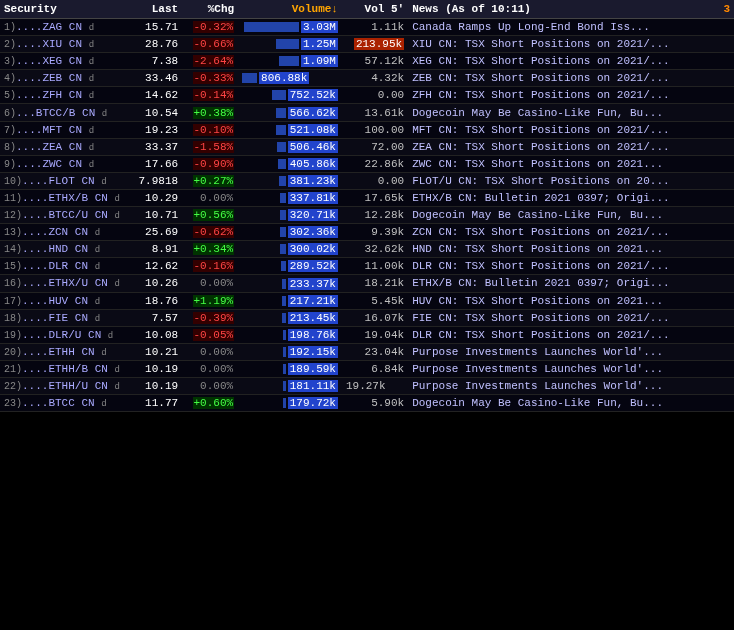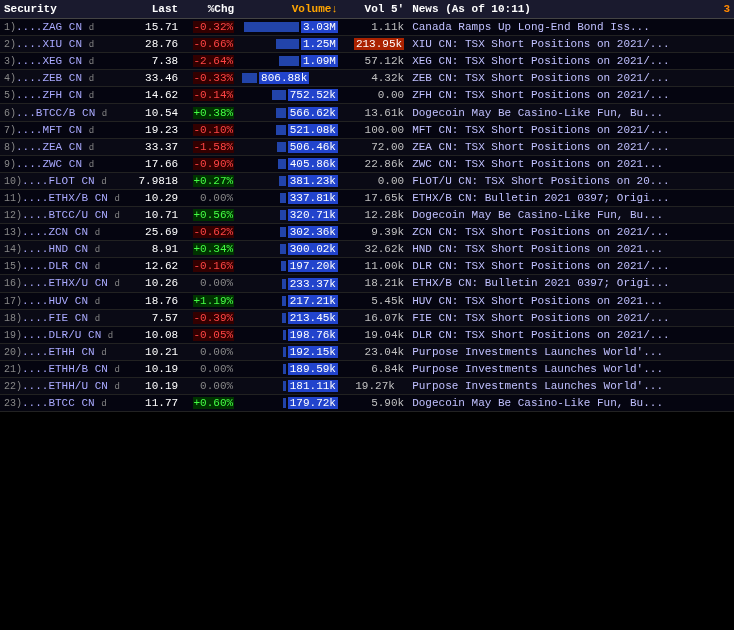--- a/index.html
+++ b/index.html
@@ -243,21 +243,21 @@
           <td class="col-last">8.91</td>
           <td class="col-pctchg"><span class="pos" style="background:#003300;padding:0 1px;">+0.34%</span></td>
           <td class="vol-bar-cell" style="text-align: right;"><span class="vol-bar" style="width:6px;"></span><span class="vol-text highlight-vol">300.02k</span></td>
           <td class="col-vol5" style="text-align: right;">32.62k</td>
           <td class="col-news" style="max-width: 320px; overflow: hidden; text-overflow: ellipsis;">HND CN: TSX Short Positions on 2021...</td>
         </tr>
         <tr>
           <td class="col-security"><span class="row-num">15)</span><span class="security-name">....DLR CN</span> <span class="d-badge">d</span></td>
           <td class="col-last">12.62</td>
           <td class="col-pctchg"><span class="neg" style="background:#330000;padding:0 1px;">-0.16%</span></td>
-          <td class="vol-bar-cell" style="text-align: right;"><span class="vol-bar" style="width:5px;"></span><span class="vol-text highlight-vol">197.20k</span></td>
+          <td class="vol-bar-cell" style="text-align: right;"><span class="vol-bar" style="width:5px;"></span><span class="vol-text highlight-vol">289.52k</span></td>
           <td class="col-vol5" style="text-align: right;">11.00k</td>
           <td class="col-news" style="max-width: 320px; overflow: hidden; text-overflow: ellipsis;">DLR CN: TSX Short Positions on 2021/...</td>
         </tr>
         <tr>
           <td class="col-security"><span class="row-num">16)</span><span class="security-name">....ETHX/U CN</span> <span class="d-badge">d</span></td>
           <td class="col-last">10.26</td>
           <td class="col-pctchg"><span class="zero" style="background:transparent;padding:0 1px;">0.00%</span></td>
           <td class="vol-bar-cell" style="text-align: right;"><span class="vol-bar" style="width:4px;"></span><span class="vol-text highlight-vol">233.37k</span></td>
           <td class="col-vol5" style="text-align: right;">18.21k</td>
           <td class="col-news" style="max-width: 320px; overflow: hidden; text-overflow: ellipsis;">ETHX/B CN: Bulletin 2021 0397; Origi...</td>
@@ -300,21 +300,21 @@
           <td class="col-pctchg"><span class="zero" style="background:transparent;padding:0 1px;">0.00%</span></td>
           <td class="vol-bar-cell" style="text-align: right;"><span class="vol-bar" style="width:3px;"></span><span class="vol-text highlight-vol">189.59k</span></td>
           <td class="col-vol5" style="text-align: right;">6.84k</td>
           <td class="col-news" style="max-width: 320px; overflow: hidden; text-overflow: ellipsis;">Purpose Investments Launches World'...</td>
         </tr>
         <tr>
           <td class="col-security"><span class="row-num">22)</span><span class="security-name">....ETHH/U CN</span> <span class="d-badge">d</span></td>
           <td class="col-last">10.19</td>
           <td class="col-pctchg"><span class="zero" style="background:transparent;padding:0 1px;">0.00%</span></td>
           <td class="vol-bar-cell" style="text-align: right;"><span class="vol-bar" style="width:3px;"></span><span class="vol-text highlight-vol">181.11k</span></td>
-          <td class="col-vol5" style="text-align: center;">19.27k</td>
+          <td class="col-vol5" style="text-align: left;">19.27k</td>
           <td class="col-news" style="max-width: 320px; overflow: hidden; text-overflow: ellipsis;">Purpose Investments Launches World'...</td>
         </tr>
         <tr>
           <td class="col-security"><span class="row-num">23)</span><span class="security-name">....BTCC CN</span> <span class="d-badge">d</span></td>
           <td class="col-last">11.77</td>
           <td class="col-pctchg"><span class="pos" style="background:#003300;padding:0 1px;">+0.60%</span></td>
           <td class="vol-bar-cell" style="text-align: right;"><span class="vol-bar" style="width:3px;"></span><span class="vol-text highlight-vol">179.72k</span></td>
           <td class="col-vol5" style="text-align: right;">5.90k</td>
           <td class="col-news" style="max-width: 320px; overflow: hidden; text-overflow: ellipsis;">Dogecoin May Be Casino-Like Fun, Bu...</td>
         </tr>

